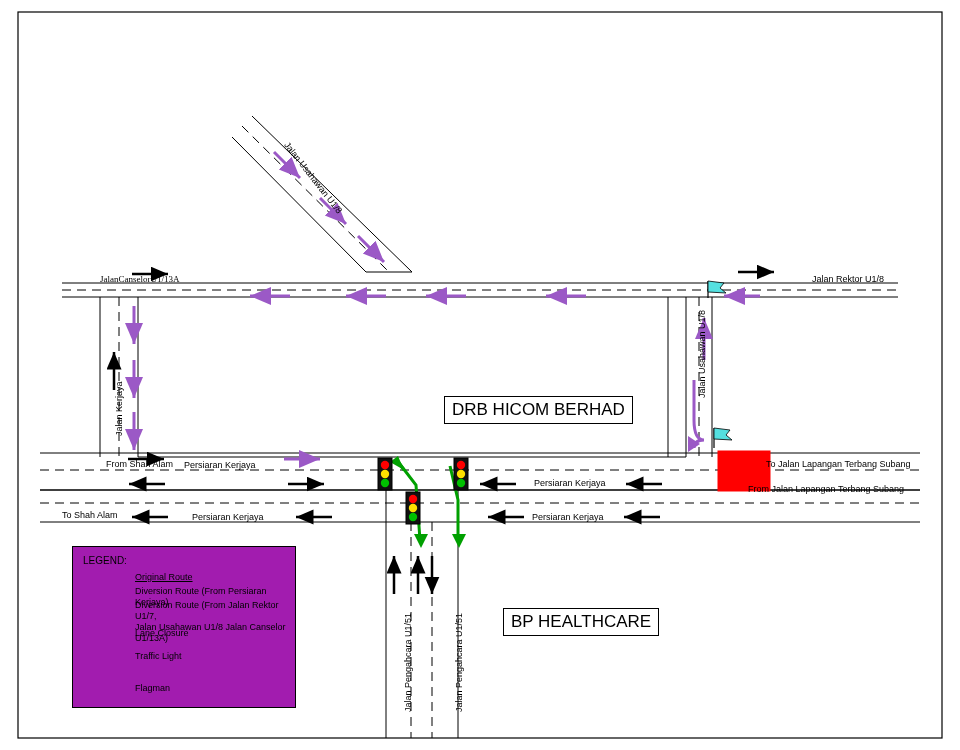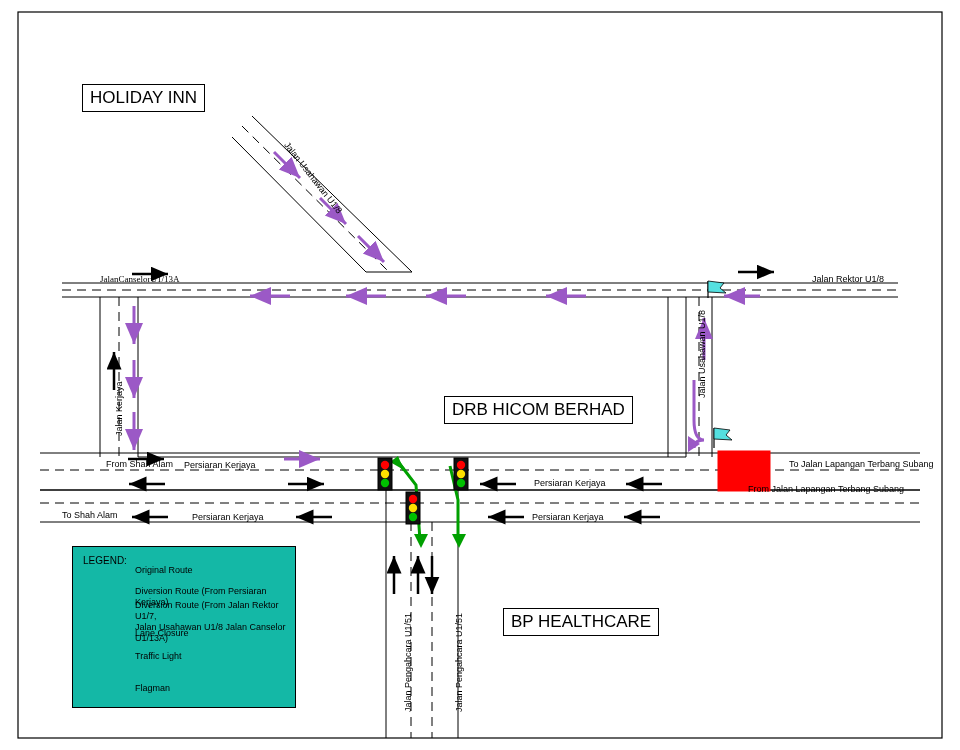--- a/index.html
+++ b/index.html
@@ -43,21 +43,21 @@
   .big {
     font-size: 17px;
   }
   .legend-box {
     position: absolute;
     left: 72px;
     top: 546px;
     width: 222px;
     height: 160px;
     border: 1px solid #000000;
-    background: #14b8a6;
+    background: #a21caf;
   }
   .legend-title {
     position: absolute;
     left: 10px;
     top: 8px;
     font-size: 10px;
   }
   .legend-text {
     position: absolute;
     left: 62px;
@@ -200,44 +200,43 @@
       <circle cx="85" cy="651" r="3.6" fill="#ff0000"></circle>
       <circle cx="85" cy="659" r="3.6" fill="#ffe000"></circle>
       <circle cx="85" cy="667" r="3.6" fill="#00c000"></circle>
     </g>
     <g>
       <line x1="82" y1="676" x2="82" y2="694" stroke="#000000" stroke-width="1.2"></line>
       <path d="M82,676 L98,678 L94,683 L100,688 L82,687 z" fill="#55e0e0" stroke="#000000" stroke-width="0.8"></path>
     </g>
   </svg>
 
-  <div class="lbl boxed big" style="left:82px; top:84px;">HOLIDAY INN</div>
   <div class="lbl boxed big" style="left:444px; top:396px;text-align:center;">DRB HICOM BERHAD</div>
   <div class="lbl boxed big" style="left:503px; top:564px;margin-top:44px;">BP HEALTHCARE</div>
 
   <div class="lbl tiny" style="left:100px; top:274px;font-family:Liberation Serif, serif;">JalanCanselorU1/13A</div>
   <div class="lbl tiny" style="left:812px; top:274px;">Jalan Rektor U1/8</div>
   <div class="lbl tiny" style="left:290px; top:140px; transform-origin:0 0; transform:rotate(52deg);">Jalan Usahawan U1/8</div>
   <div class="lbl tiny rot90" style="left:697px; top:398px;">Jalan Usahawan U1/8</div>
   <div class="lbl tiny rot90" style="left:114px; top:436px;">Jalan Kerjaya</div>
   <div class="lbl tiny" style="left:184px; top:460px;">Persiaran Kerjaya</div>
   <div class="lbl tiny" style="left:534px; top:478px;">Persiaran Kerjaya</div>
   <div class="lbl tiny" style="left:192px; top:512px;">Persiaran Kerjaya</div>
   <div class="lbl tiny" style="left:532px; top:512px;">Persiaran Kerjaya</div>
   <div class="lbl tiny rot90" style="left:403px; top:712px;">Jalan Pengahcara U1/51</div>
   <div class="lbl tiny rot90" style="left:454px; top:712px;">Jalan Pengahcara U1/51</div>
 
   <div class="lbl tiny" style="left:62px; top:459px;padding-left:44px;">From Shah Alam</div>
   <div class="lbl tiny" style="left:62px; top:510px;text-align:right;">To Shah Alam</div>
-  <div class="lbl tiny" style="left:789px; top:459px;">To Jalan Lapangan Terbang Subang</div>
+  <div class="lbl tiny" style="left:766px; top:459px;">To Jalan Lapangan Terbang Subang</div>
   <div class="lbl tiny" style="left:748px; top:484px;">From Jalan Lapangan Terbang Subang</div>
 
   <div class="legend-box">
     <div class="legend-title">LEGEND:</div>
-    <div class="legend-text" style="top:18px;">Original Route</div>
+    <div class="legend-text" style="top:25px;text-decoration:underline;">Original Route</div>
     <div class="legend-text" style="top:39px;">Diversion Route (From Persiaran Kerjaya)</div>
     <div class="legend-text" style="top:53px; white-space:pre-line;">Diversion Route (From Jalan Rektor U1/7,
 Jalan Usahawan U1/8 Jalan Canselor U1/13A)</div>
     <div class="legend-text" style="top:81px;">Lane Closure</div>
     <div class="legend-text" style="top:104px;">Traffic Light</div>
     <div class="legend-text" style="top:136px;">Flagman</div>
   </div>
 
 </div>
 

